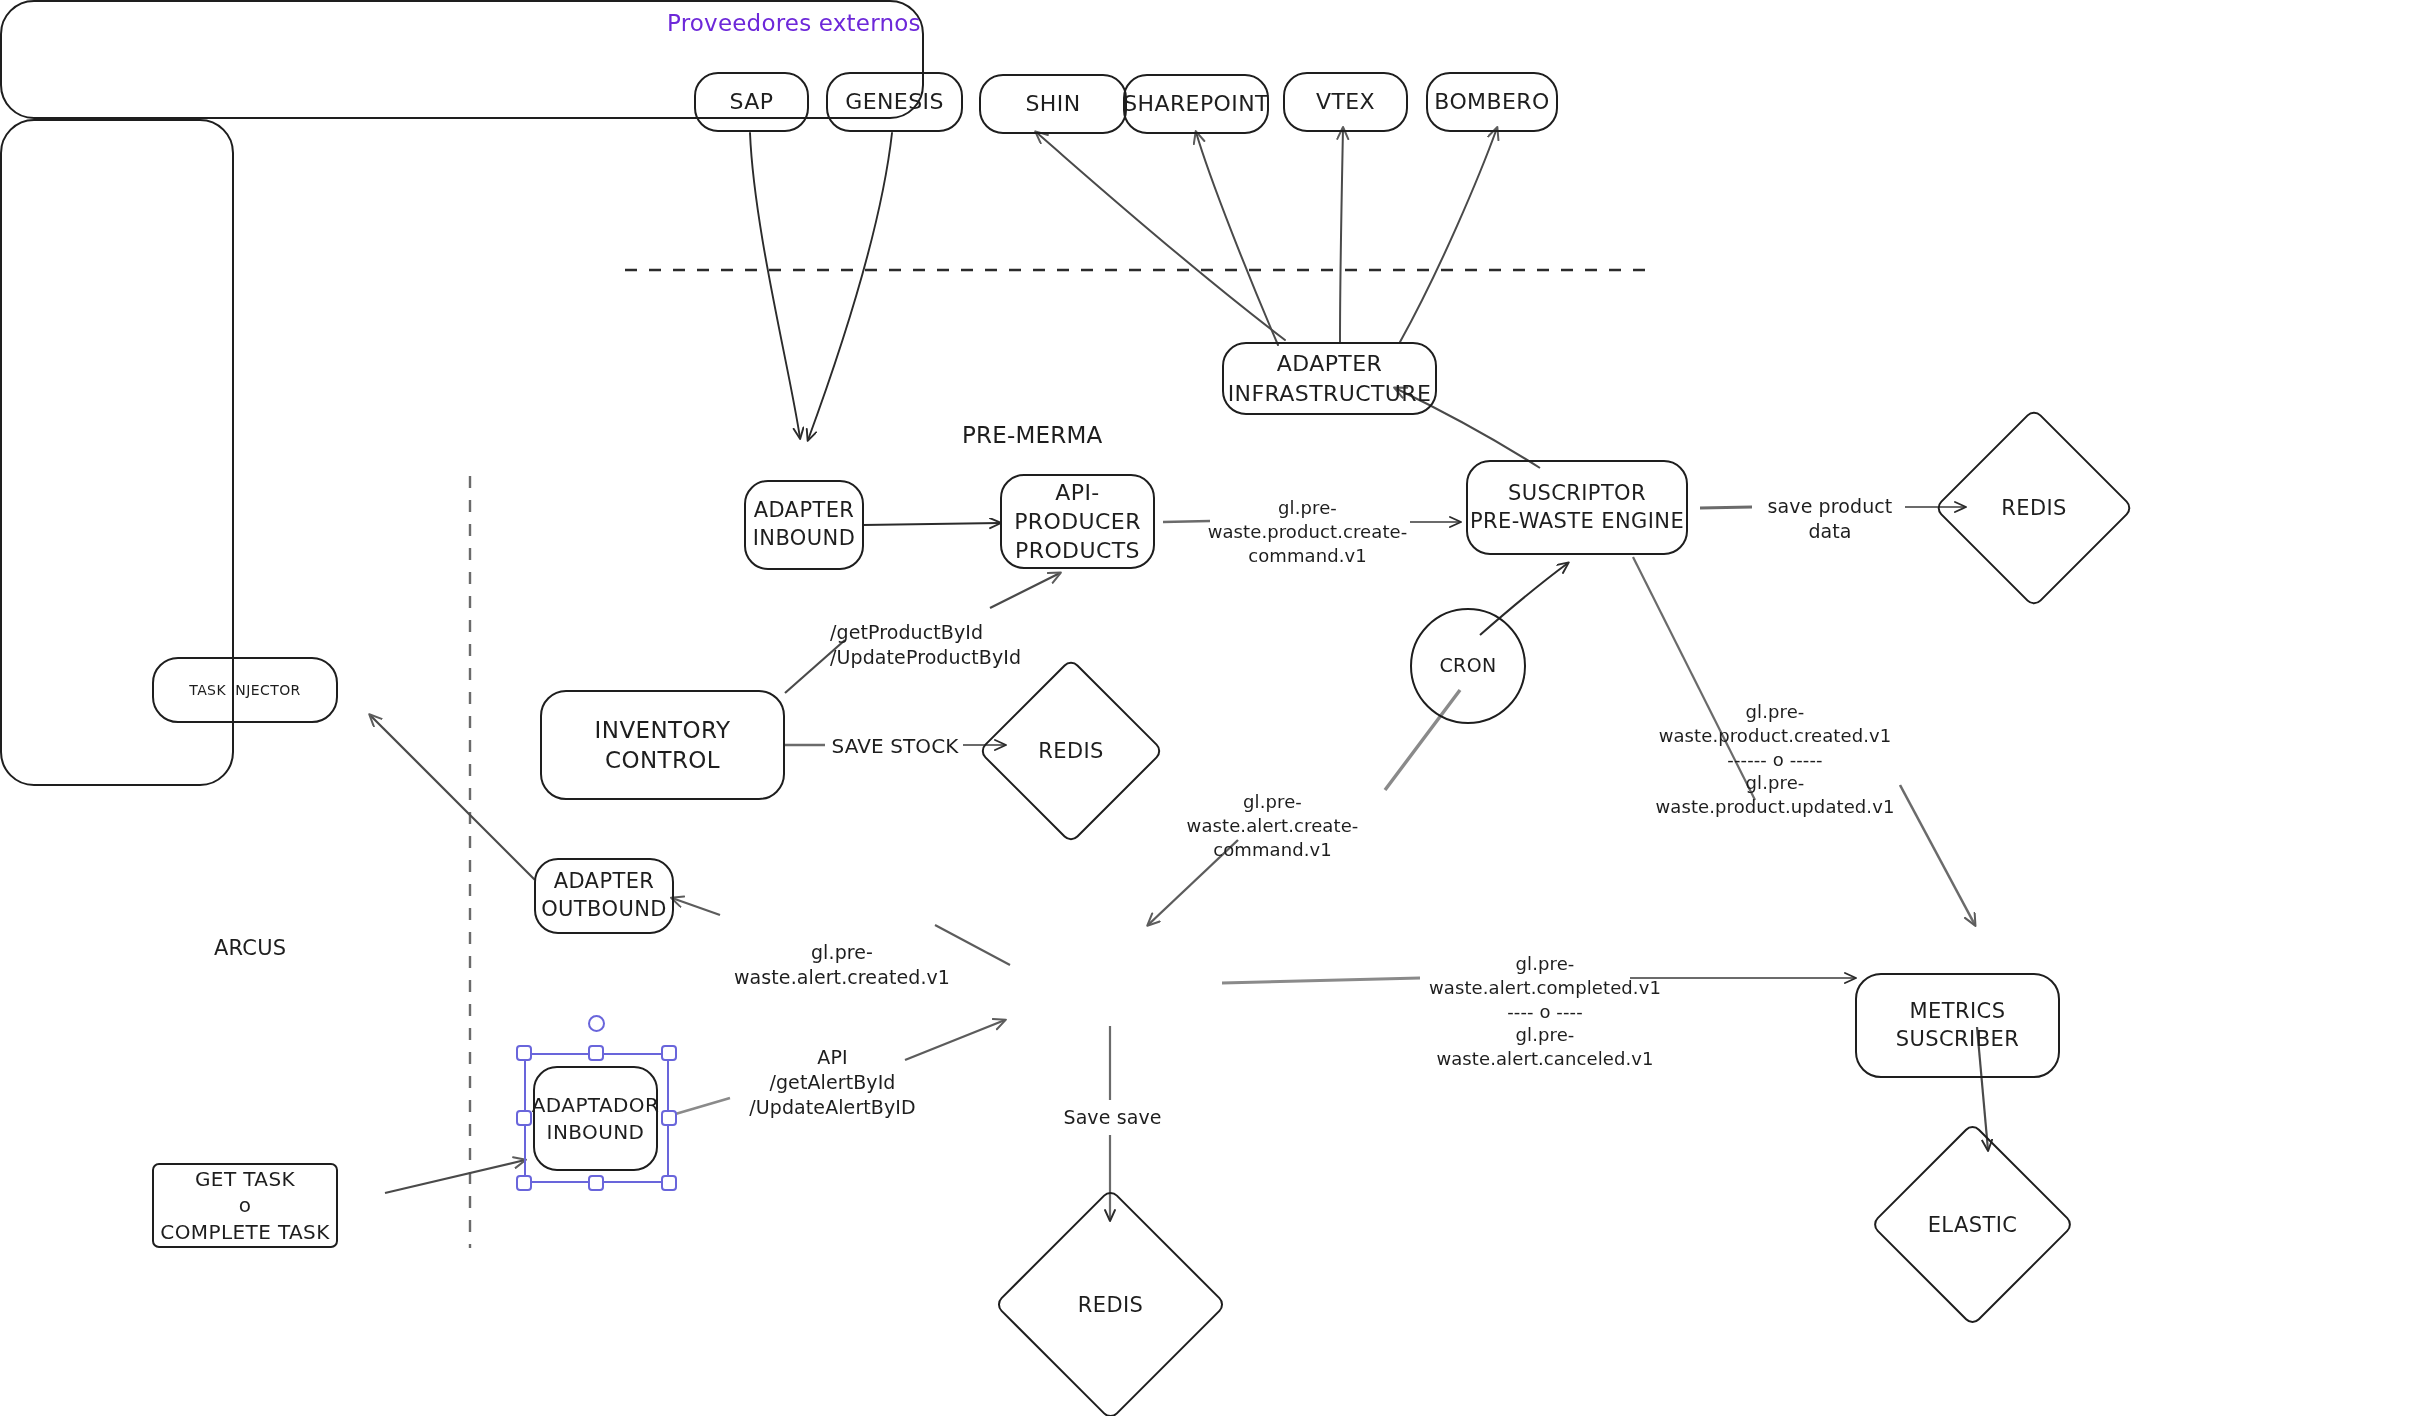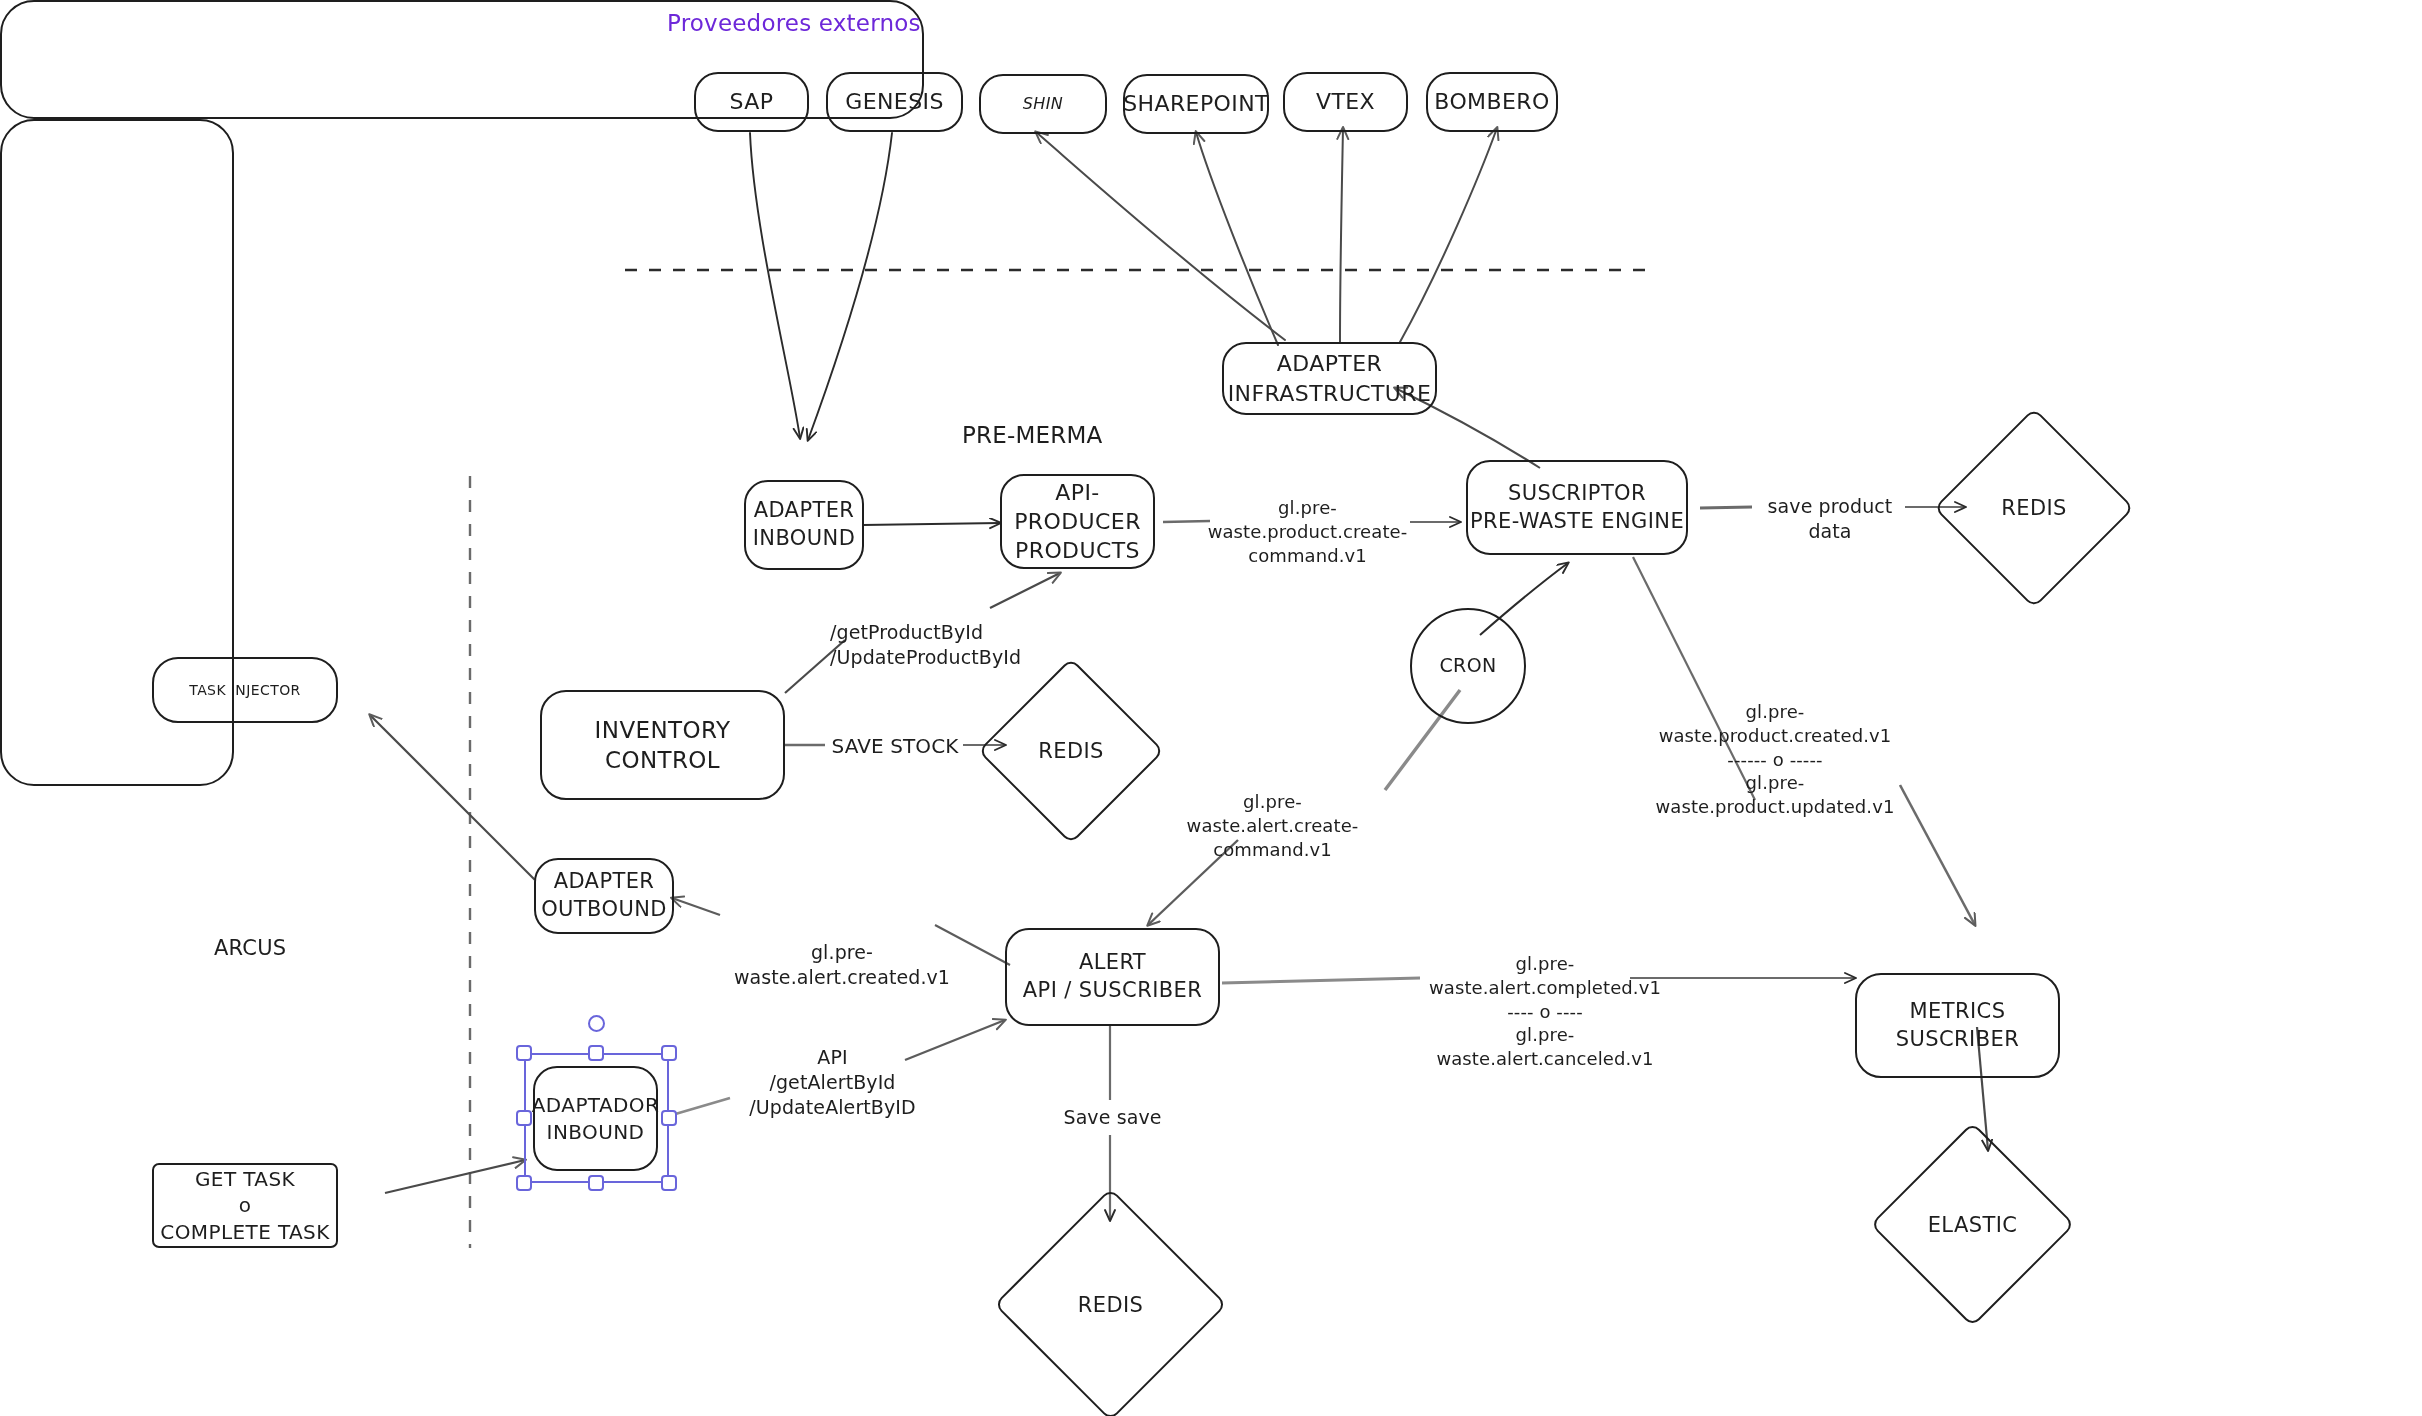--- a/index.html
+++ b/index.html
@@ -191,21 +191,21 @@
 
     <path d="M1977,1027 L1988,1150" stroke="#4a4a4a" stroke-width="2.2" fill="none" marker-end="url(#ah)"></path>
   </svg>
 
   <div class="group-label" style="left:667px; top:10px; font-size:23px;">Proveedores externos</div>
 
   <div class="rect big" style="left:663px; top:44px; width:920px; height:115px;"></div>
 
   <div class="node rect" style="left:694px; top:72px; width:115px; height:60px; font-size:22px;">SAP</div>
   <div class="node rect" style="left:826px; top:72px; width:137px; height:60px; font-size:22px;">GENESIS</div>
-  <div class="node rect" style="left:979px; top:74px; width:128px; height:60px; font-size:16px;font-style:italic;">SHIN</div>
+  <div class="node rect" style="left:979px; top:74px; width:148px; height:60px; font-size:22px;">SHIN</div>
   <div class="node rect" style="left:1123px; top:74px; width:146px; height:60px; font-size:22px;">SHAREPOINT</div>
   <div class="node rect" style="left:1283px; top:72px; width:125px; height:60px; font-size:22px;">VTEX</div>
   <div class="node rect" style="left:1426px; top:72px; width:132px; height:60px; font-size:22px;">BOMBERO</div>
 
   <div class="node rect" style="left:1222px; top:342px; width:215px; height:73px; font-size:22px;">ADAPTER
 INFRASTRUCTURE</div>
 
   <div class="freetext" style="left:962px; top:421px; font-size:23px;">PRE-MERMA</div>
 
   <div class="node rect" style="left:744px; top:480px; width:120px; height:90px; font-size:21px;">ADAPTER
@@ -246,22 +246,20 @@
   </div>
 
   <div class="node rect" style="left:534px; top:858px; width:140px; height:76px; font-size:21px;">ADAPTER
 OUTBOUND</div>
 
   <div class="edge-label" style="left:727px; top:940px; width:230px; font-size:19px;">gl.pre-waste.alert.created.v1</div>
 
   <div class="edge-label" style="left:1165px; top:790px; width:215px; font-size:18px;">gl.pre-waste.alert.create-
 command.v1</div>
 
-  <div class="node rect" style="left:1005px; top:928px; width:215px; height:98px; font-size:21px;">ALERT
-API / SUSCRIBER</div>
 
   <div class="edge-label" style="left:1420px; top:952px; width:250px; font-size:18px;">gl.pre-waste.alert.completed.v1
 ---- o ----
 gl.pre-waste.alert.canceled.v1</div>
 
   <div class="edge-label" style="left:1050px; top:1105px; width:125px; font-size:19px;">Save save</div>
 
   <div class="diamond-wrap" style="left:1028px; top:1222px; width:165px; height:165px;">
     <div class="diamond-shape"></div>
     <div class="diamond-label" style="font-size:21px;">REDIS</div>

